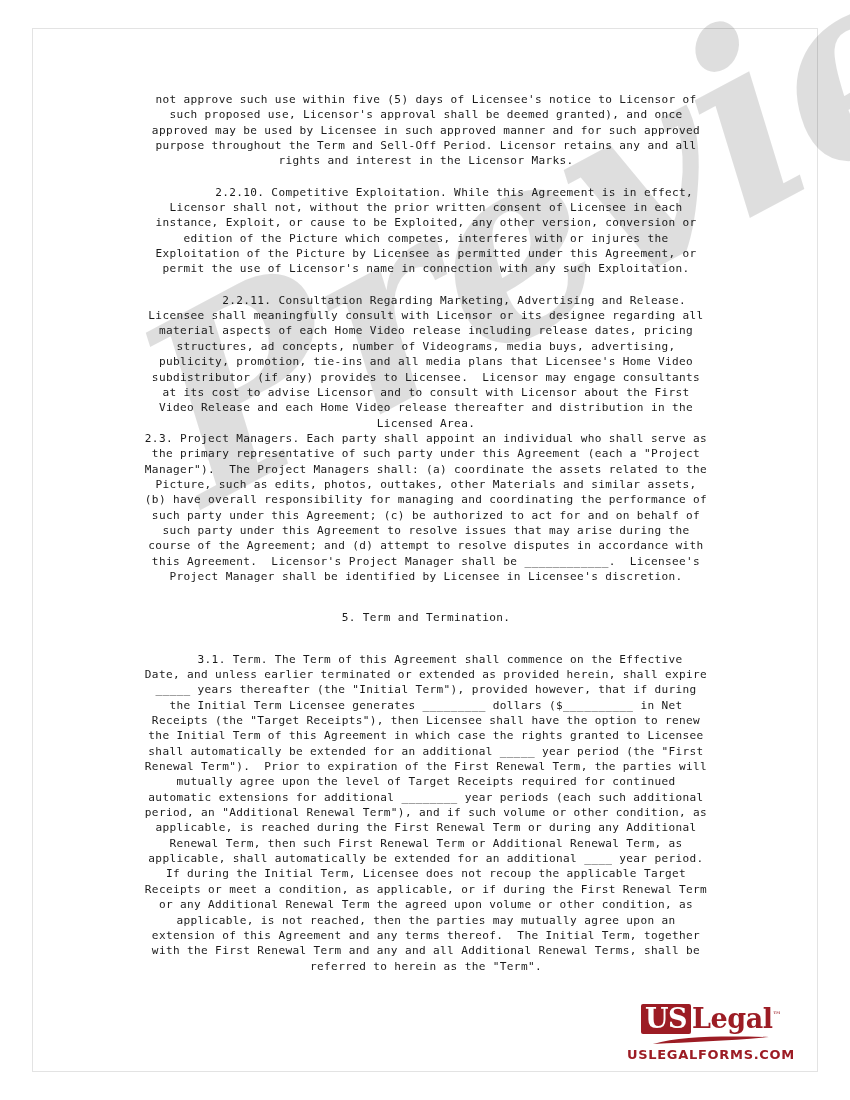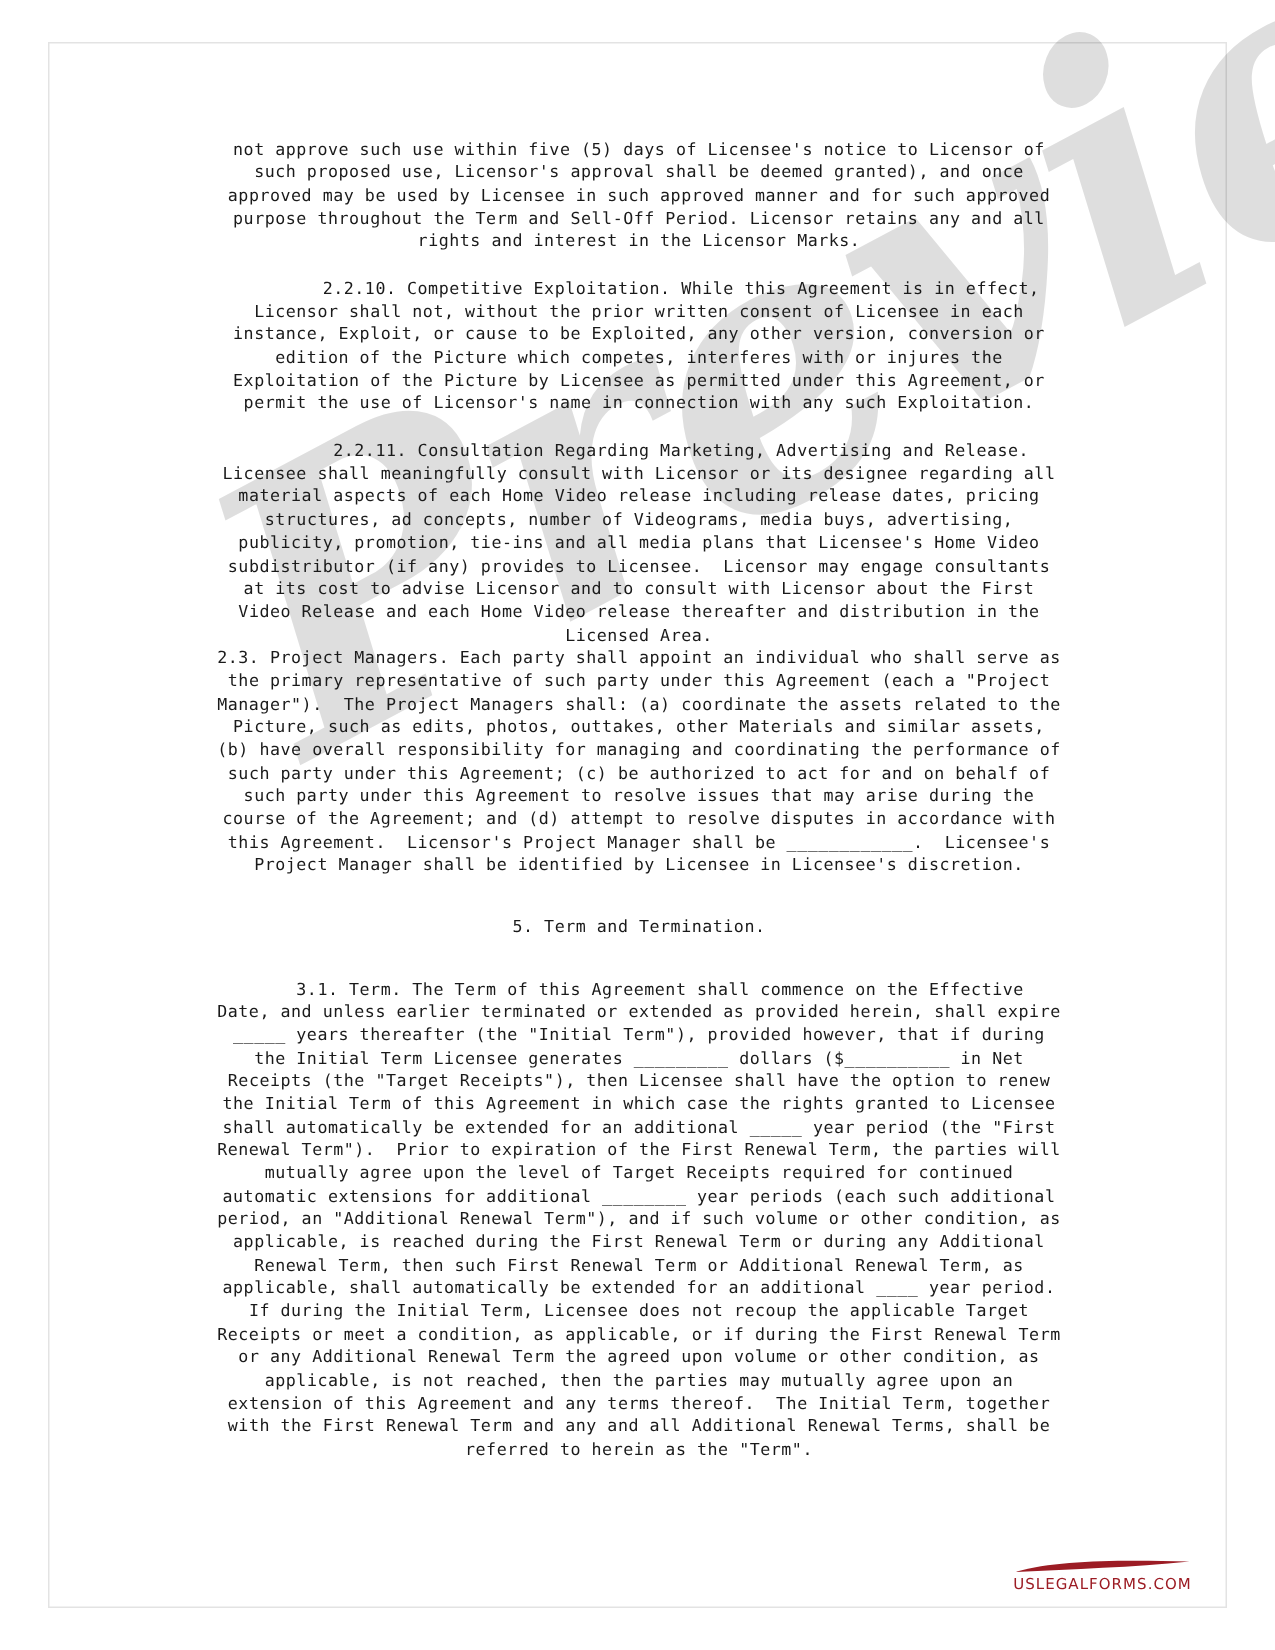--- a/index.html
+++ b/index.html
@@ -106,22 +106,22 @@
     font-weight: 400;
   }
   .logo-swoosh {
     position: relative;
     height: 11px;
     margin-top: 1px;
   }
   .logo-swoosh svg { display: block; margin: 0 auto; }
   .logo-sub {
     font-family: "DejaVu Sans", sans-serif;
-    font-size: 10px;
-    font-weight: 400;
+    font-size: 13px;
+    font-weight: 700;
     color: #9c1c24;
     letter-spacing: 0.7px;
     margin-top: 1px;
   }
 </style>
 </head>
 <body>
 
 <div class="page">
 
@@ -184,20 +184,23 @@
 If during the Initial Term, Licensee does not recoup the applicable Target
 Receipts or meet a condition, as applicable, or if during the First Renewal Term
 or any Additional Renewal Term the agreed upon volume or other condition, as
 applicable, is not reached, then the parties may mutually agree upon an
 extension of this Agreement and any terms thereof.  The Initial Term, together
 with the First Renewal Term and any and all Additional Renewal Terms, shall be
 referred to herein as the "Term".</p>
   </div>
 
   <div class="logo-wrap">
+    <div class="logo-main">
+      <span class="us-box">US</span><span>Legal</span><span class="logo-tm">™</span>
+    </div>
     <div class="logo-swoosh">
       <svg width="120" height="11" viewBox="0 0 120 11">
         <path d="M2 9 C 30 1, 70 1, 118 2 C 80 6, 40 7, 2 9 Z" fill="#9c1c24"></path>
       </svg>
     </div>
     <div class="logo-sub">USLEGALFORMS.COM</div>
   </div>
 
 </div>
 

